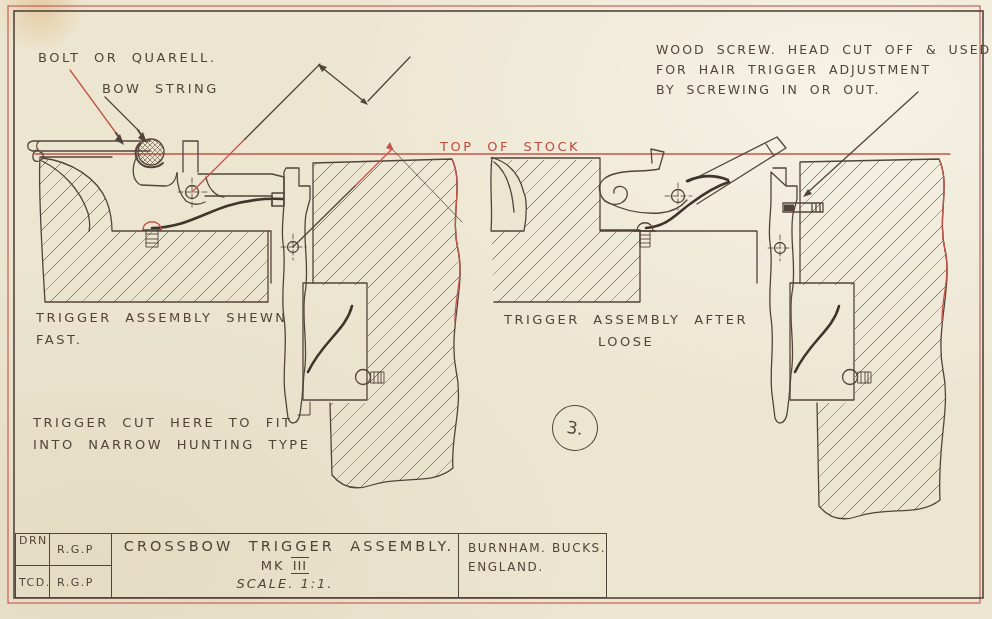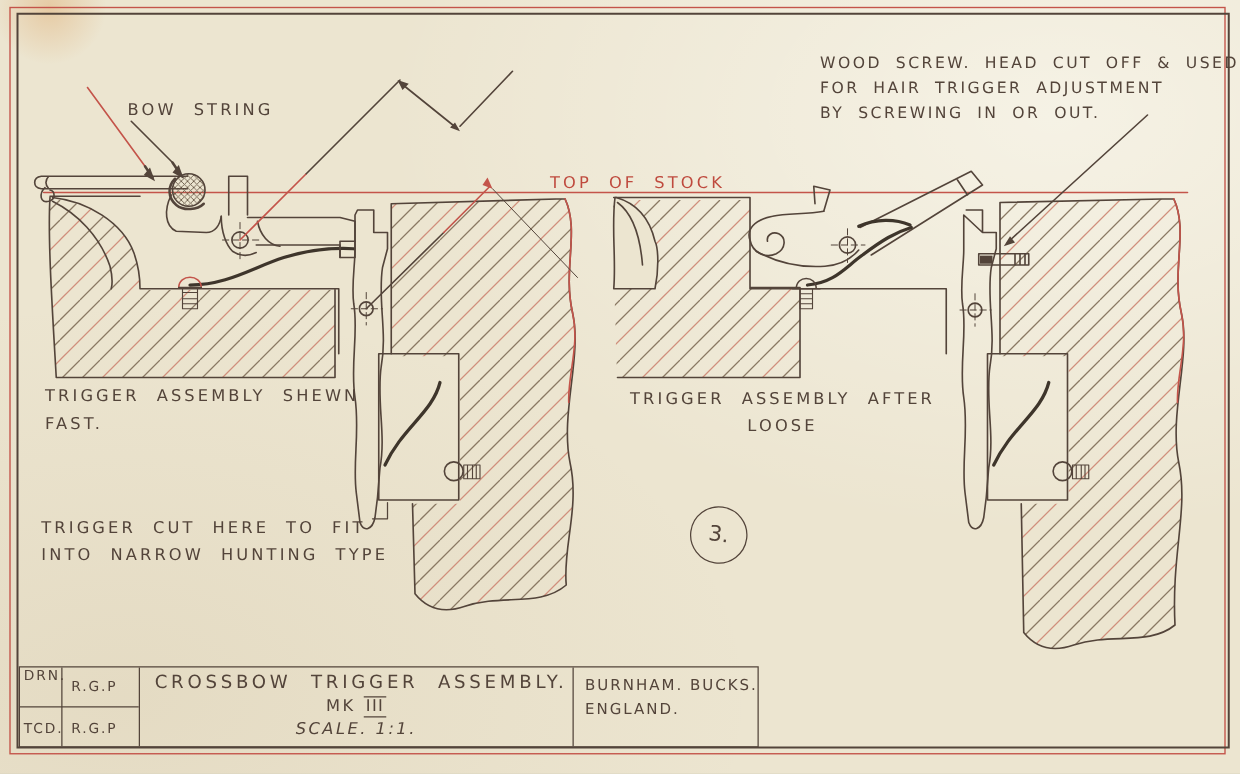--- a/index.html
+++ b/index.html
@@ -178,20 +178,21 @@
         <path stroke="#c4544a" d="M70,70 L116,133"></path>
         <path stroke-width="2" d="M116,133 L122,142"></path>
         <path fill="#53443a" stroke="none" d="M124,145 L115,140 L120,134 Z"></path>
         <path d="M105,97 L138,130"></path>
         <path stroke-width="2" d="M138,130 L144,139"></path>
         <path fill="#53443a" stroke="none" d="M147,143 L138,138 L143,132 Z"></path>
       </g>
     </g>
   </svg>
 
+  <div class="lbl" style="left:38px;top:50px;">BOLT OR QUARELL.</div>
 
   <div class="lbl" style="left:102px;top:81px;">BOW STRING</div>
 
 
   <div class="lbl small" style="left:656px;top:40px;">
     <span class="line">WOOD SCREW. HEAD CUT OFF &amp; USED</span>
     <span class="line">FOR HAIR TRIGGER ADJUSTMENT</span>
     <span class="line">BY SCREWING IN OR OUT.</span>
   </div>
 

